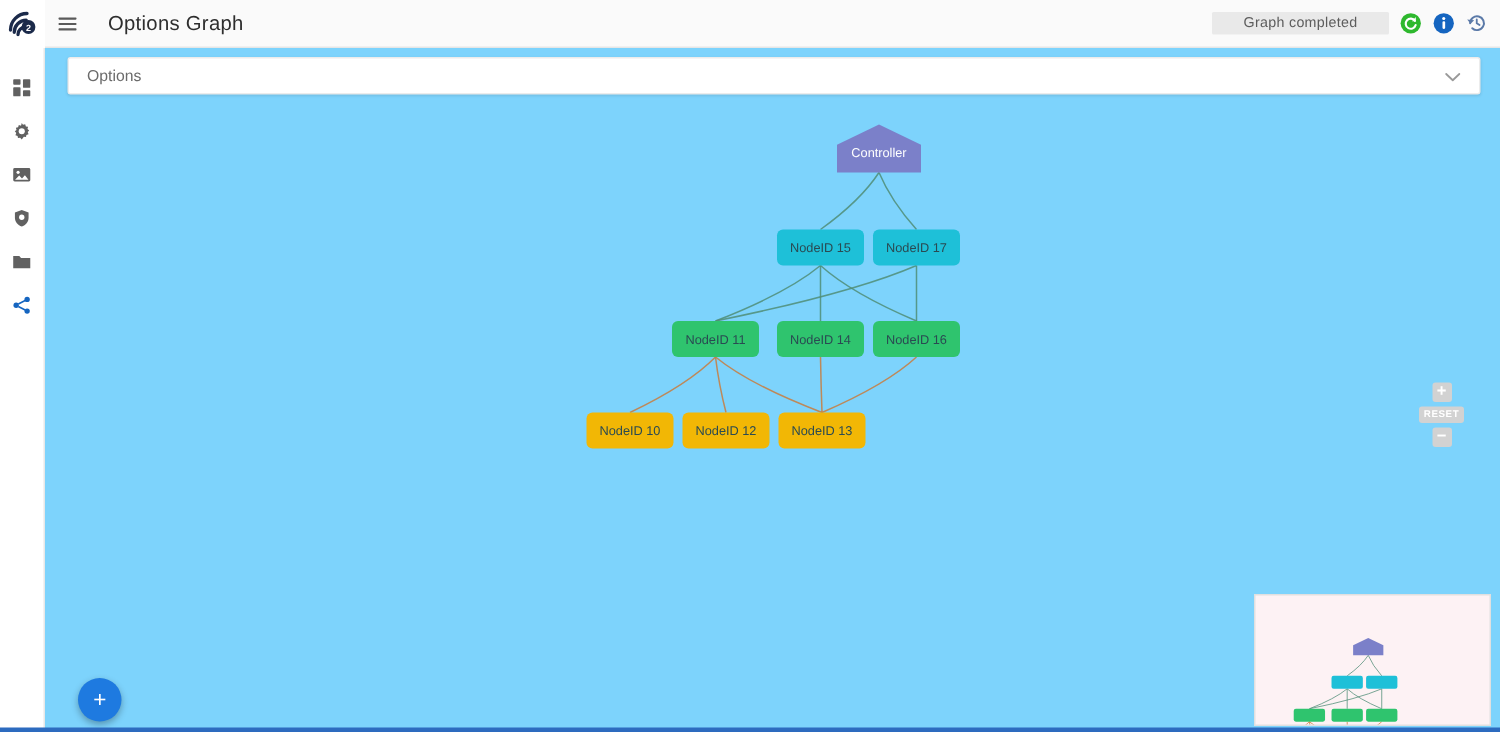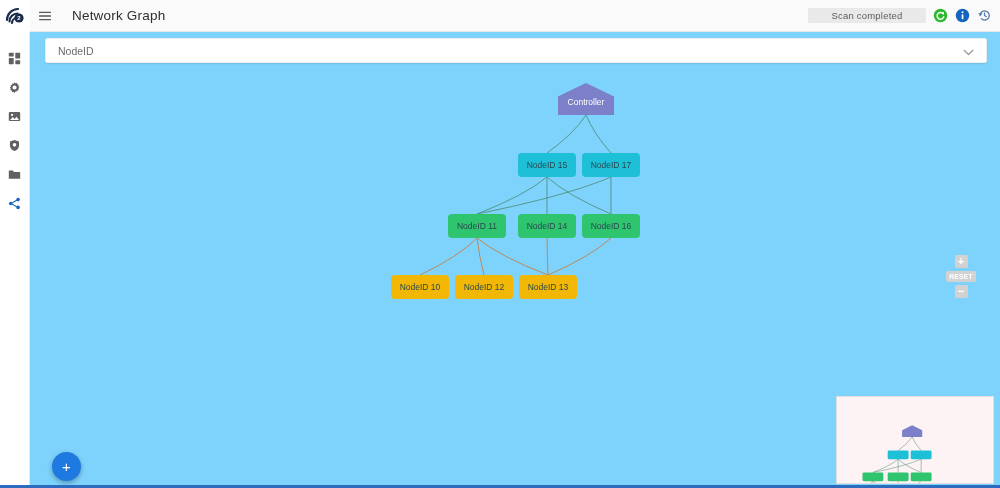--- a/index.html
+++ b/index.html
@@ -176,24 +176,24 @@
   </div>
 
   <div id="topbar">
     <div id="hamburger">
       <svg width="14" height="12" viewBox="0 0 16 14">
         <rect x="1" y="2" width="14" height="1.6" rx="0.6" fill="#5a5a5a"></rect>
         <rect x="1" y="6.2" width="14" height="1.6" rx="0.6" fill="#5a5a5a"></rect>
         <rect x="1" y="10.4" width="14" height="1.6" rx="0.6" fill="#5a5a5a"></rect>
       </svg>
     </div>
-    <div id="page-title">Network Graph</div>
+    <div id="page-title">Options Graph</div>
 
     <div id="topbar-right">
-      <div id="scan-chip">Scan completed</div>
+      <div id="scan-chip">Graph completed</div>
 
       <svg class="status-ico" viewBox="0 0 16 16">
         <circle cx="8" cy="8" r="7.2" fill="#2eb82e"></circle>
         <path d="M11 6.3a3.6 3.6 0 1 0 .5 3" fill="none" stroke="#ffffff" stroke-width="1.5" stroke-linecap="round"></path>
         <path d="M11.6 3.6v2.9H8.8z" fill="#ffffff"></path>
       </svg>
 
       <svg class="status-ico" viewBox="0 0 16 16">
         <circle cx="8" cy="8" r="7.2" fill="#1565c0"></circle>
         <circle cx="8" cy="4.6" r="1.1" fill="#ffffff"></circle>
@@ -202,21 +202,21 @@
 
       <svg class="status-ico" viewBox="0 0 16 16">
         <path d="M3.3 8a4.9 4.9 0 1 1 1.5 3.5" fill="none" stroke="#5b7aa8" stroke-width="1.4" stroke-linecap="round"></path>
         <path d="M1.2 5.4l2.4 2.9 2.6-2.4z" fill="#5b7aa8"></path>
         <path d="M8 5.3V8l2 1.3" fill="none" stroke="#5b7aa8" stroke-width="1.3" stroke-linecap="round"></path>
       </svg>
     </div>
   </div>
 
   <div id="options">
-    <div id="options-label">NodeID</div>
+    <div id="options-label">Options</div>
     <div id="options-chevron">
       <svg width="11" height="7" viewBox="0 0 12 8">
         <path d="M1 1.5L6 6.3L11 1.5" fill="none" stroke="#9a9a9a" stroke-width="1.4" stroke-linecap="round" stroke-linejoin="round"></path>
       </svg>
     </div>
   </div>
 
   <div id="canvas">
     <svg id="graph-svg" width="970" height="456" viewBox="0 0 970 456">
       <g id="edge-layer">

